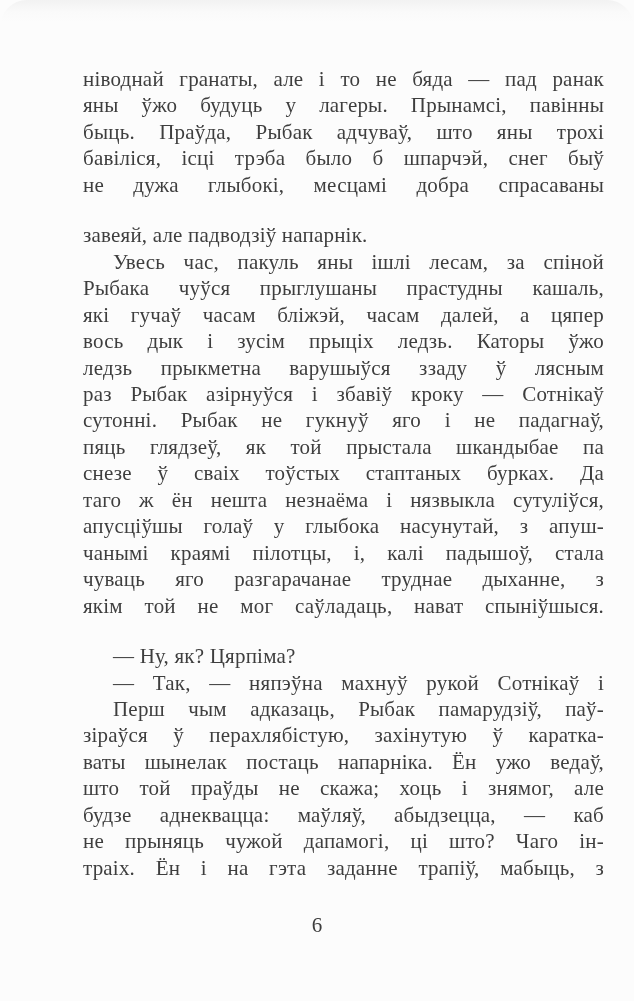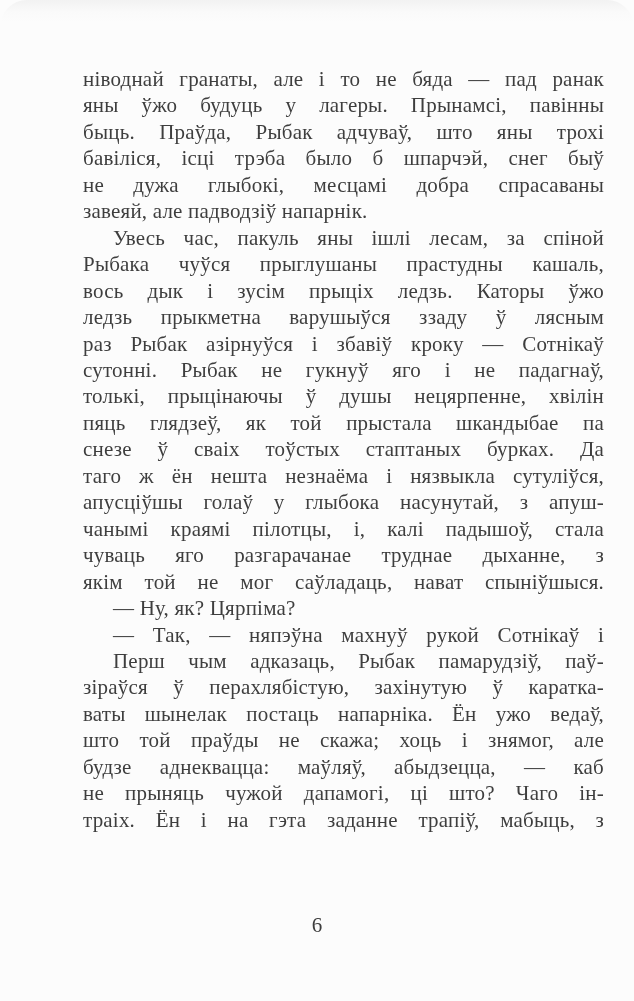--- a/index.html
+++ b/index.html
@@ -35,20 +35,21 @@
     letter-spacing: 0.2px;
     color: var(--text-color, #3e3e3e);
     text-align: justify;
     text-align-last: justify;
   }
   .line.indent {
     text-indent: 30px;
   }
   .line.endleft {
     text-align-last: left;
+    margin-top: 24px;
   }
   .page-number {
     position: absolute;
     top: 912px;
     left: 0;
     width: 634px;
     text-align: center;
     font-size: 21px;
     line-height: 26.45px;
     color: var(--text-color, #3e3e3e);
@@ -60,25 +61,25 @@
 <div class="page">
   <div class="text-block">
       <div class="line">ніводнай гранаты, але і то не бяда — пад ранак</div>
       <div class="line">яны ўжо будуць у лагеры. Прынамсі, павінны</div>
       <div class="line">быць. Праўда, Рыбак адчуваў, што яны трохі</div>
       <div class="line">бавіліся, ісці трэба было б шпарчэй, снег быў</div>
       <div class="line">не дужа глыбокі, месцамі добра спрасаваны</div>
       <div class="line endleft">завеяй, але падводзіў напарнік.</div>
       <div class="line indent">Увесь час, пакуль яны ішлі лесам, за спіной</div>
       <div class="line">Рыбака чуўся прыглушаны прастудны кашаль,</div>
+      <div class="line">які гучаў часам бліжэй, часам далей, а цяпер</div>
       <div class="line">вось дык і зусім прыціх ледзь. Каторы ўжо</div>
       <div class="line">ледзь прыкметна варушыўся ззаду ў лясным</div>
       <div class="line">раз Рыбак азірнуўся і збавіў кроку — Сотнікаў</div>
       <div class="line">сутонні. Рыбак не гукнуў яго і не падагнаў,</div>
-      <div class="line">толькі, прыцінаючы ў душы нецярпенне, хвілін</div>
       <div class="line">пяць глядзеў, як той прыстала шкандыбае па</div>
       <div class="line">снезе ў сваіх тоўстых стаптаных бурках. Да</div>
       <div class="line">таго ж ён нешта незнаёма і нязвыкла сутуліўся,</div>
       <div class="line">апусціўшы голаў у глыбока насунутай, з апуш-</div>
       <div class="line">чанымі краямі пілотцы, і, калі падышоў, стала</div>
       <div class="line">чуваць яго разгарачанае труднае дыханне, з</div>
       <div class="line">якім той не мог саўладаць, нават спыніўшыся.</div>
       <div class="line indent endleft">— Ну, як? Цярпіма?</div>
       <div class="line indent">— Так, — няпэўна махнуў рукой Сотнікаў і</div>
       <div class="line indent">Перш чым адказаць, Рыбак памарудзіў, паў-</div>

